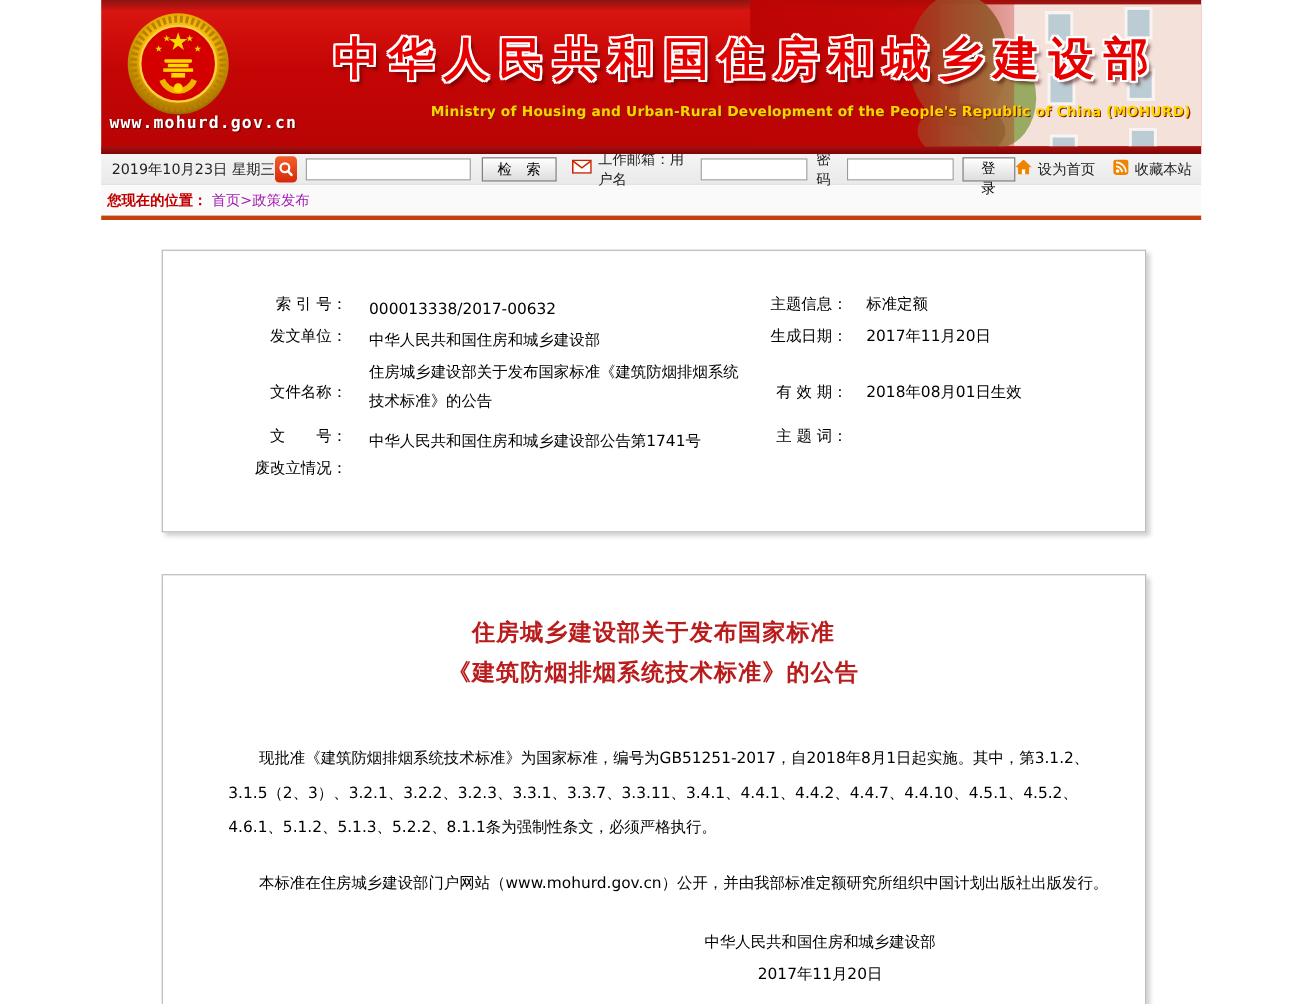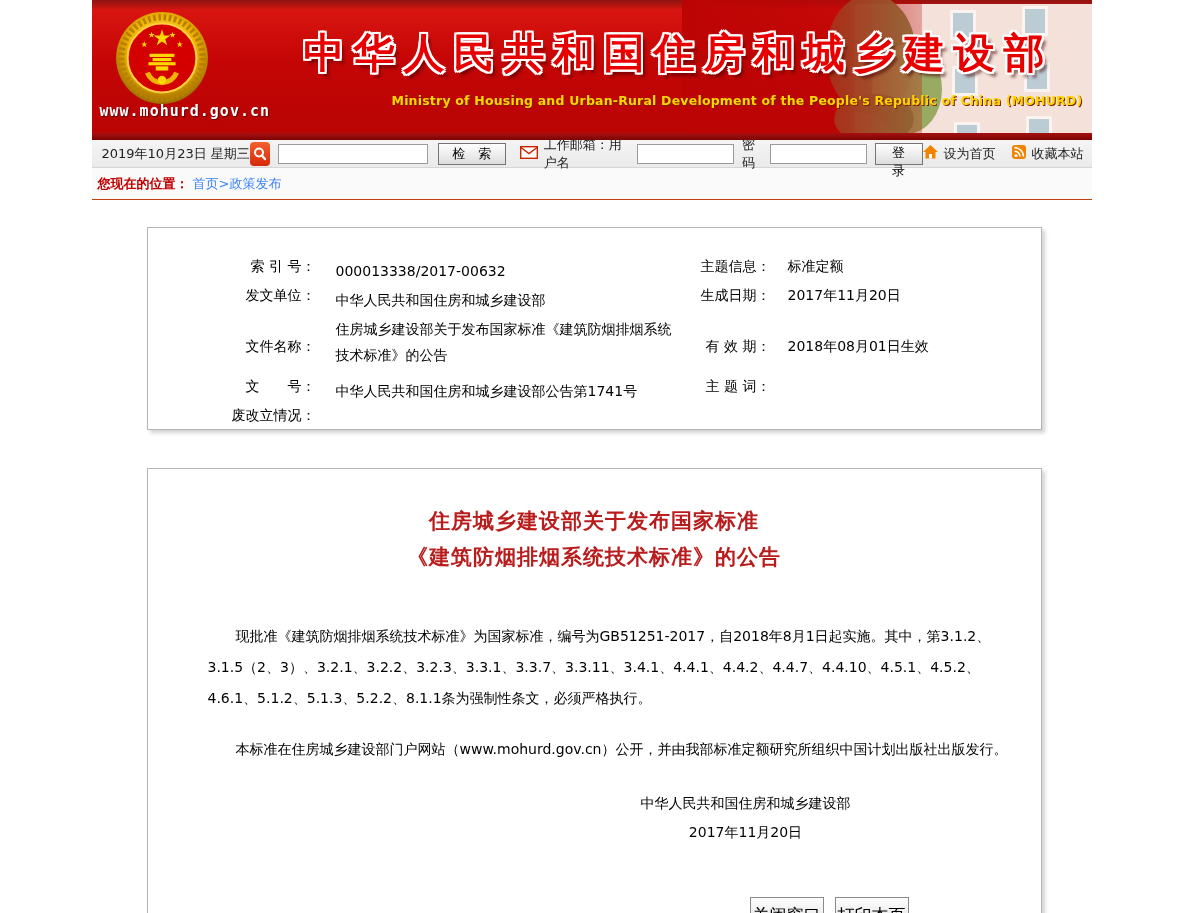--- a/index.html
+++ b/index.html
@@ -43,29 +43,29 @@
   .inp-user { width:97px; margin:0 8px 0 6px; }
   .inp-pass { width:97px; margin:0 8px 0 6px; }
   .tb-btn { height:22px; background:linear-gradient(#ffffff,#dddddd); border:1px solid #757575;
     font-size:13px; color:#000; padding:0 12px; cursor:pointer; font-family:inherit; }
   .btn-search { width:76px; margin-right:12px; }
   .mail-ico { margin:0 6px 0 2px; }
   .tb-right { margin-left:auto; display:flex; align-items:center; gap:6px; white-space:nowrap; }
   .tb-right .lbl { margin-right:10px; }
 
   
-  .crumb { height:32px; background:#fafafa; border-bottom:1px solid #c2410c;
+  .crumb { height:32px; background:#fafafa; border-bottom:4px solid #c2410c;
     display:flex; align-items:center; padding-left:6px; font-size:13px; }
   .crumb .where { color:#c00000; font-weight:bold; }
-  .crumb .path { color:#3b82f6; margin-left:4px; }
+  .crumb .path { color:#a21caf; margin-left:4px; }
 
   
   .doc-box { width:895px; margin-left:55px; background:#fff; border:1px solid #b5b5b5;
     box-shadow: 3px 3px 4px rgba(0,0,0,.18); }
-  .box-meta { margin-top:27px; height:203px; padding-top:30px; }
+  .box-meta { margin-top:27px; height:257px; padding-top:40px; }
   .meta-row { display:flex; padding-left:50px; font-size:14px; color:#000; }
   .r-std { min-height:29px; align-items:flex-start; }
   .lab-l { width:118px; text-align:right; flex:none; }
   .val-l { width:367px; padding-left:20px; flex:none; line-height:26px; }
   .lab-r { width:88px; text-align:right; flex:none; }
   .val-r { padding-left:17px; }
   .vcenter { align-self:center; }
 
   .box-article { margin-top:38px; height:452px; padding-top:34px; }
   .art-title { text-align:center; font-family:"DejaVu Serif","Liberation Serif",serif;

